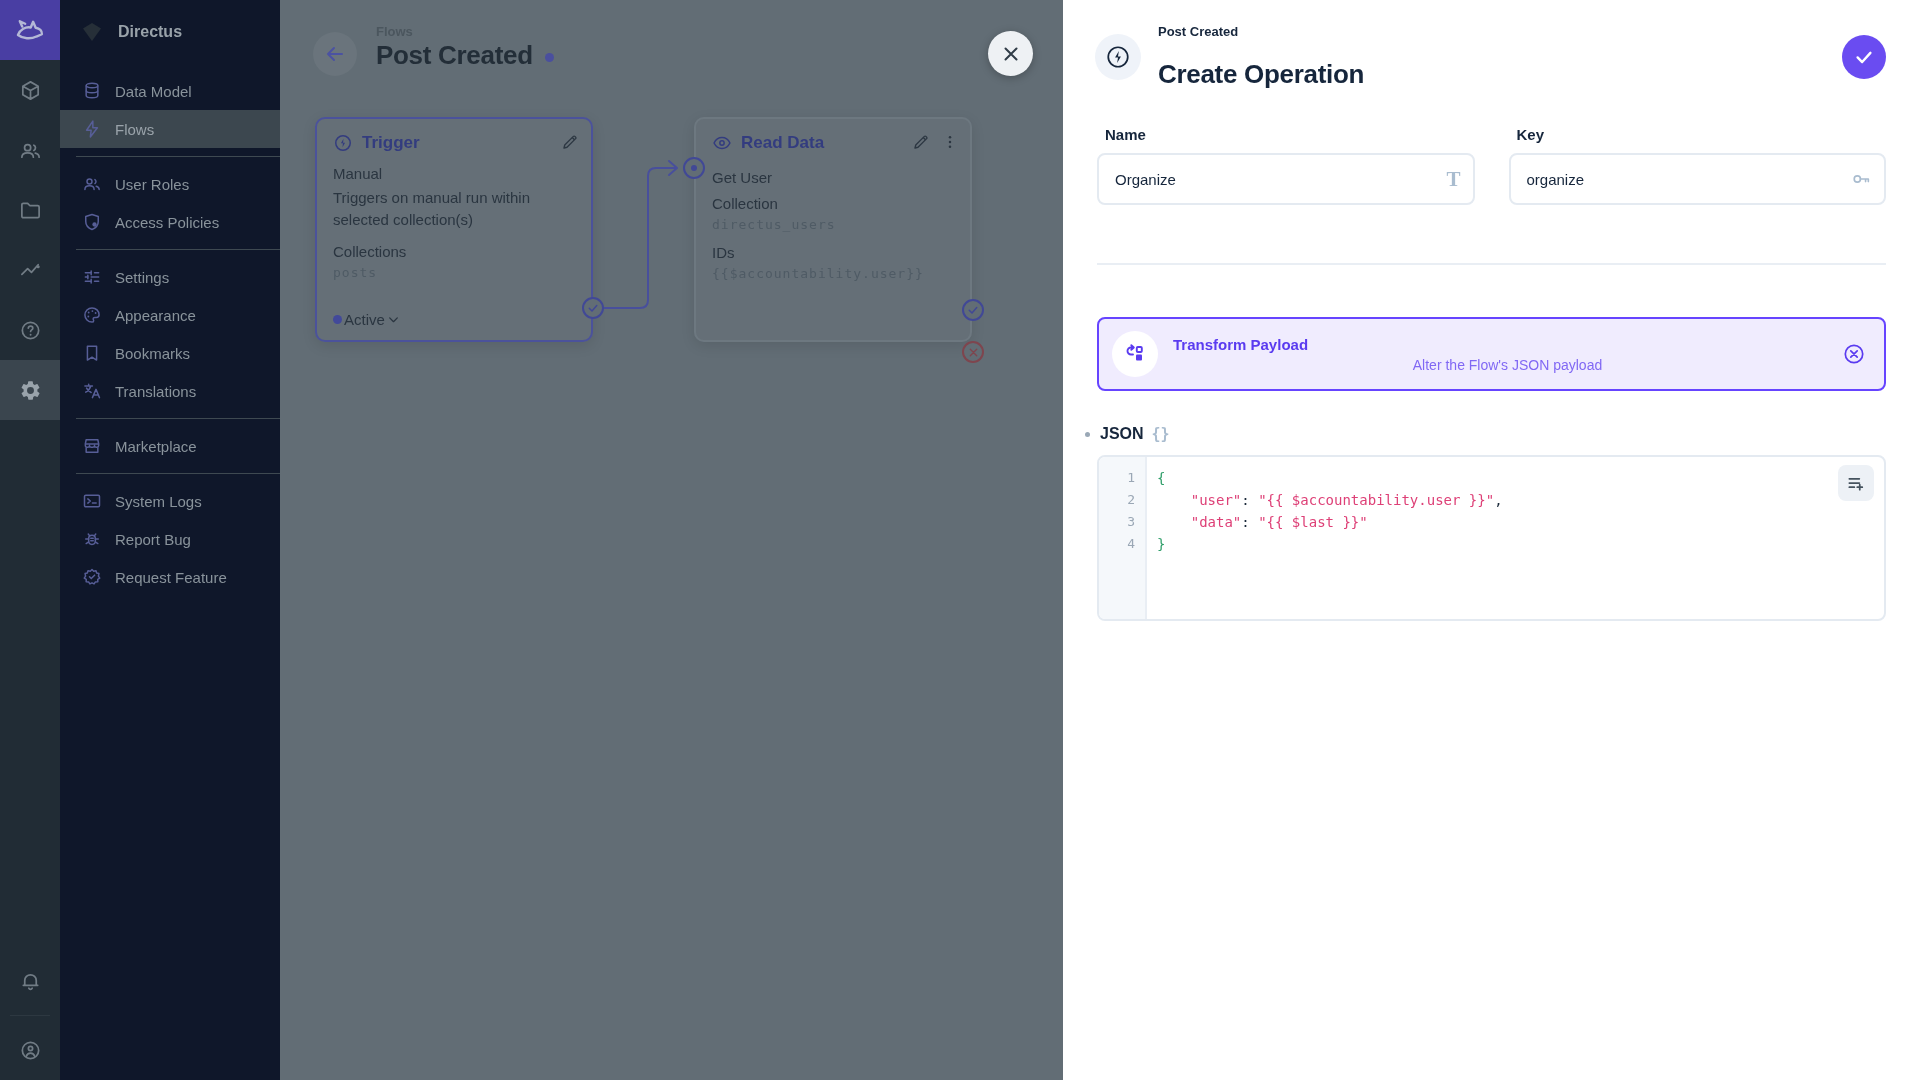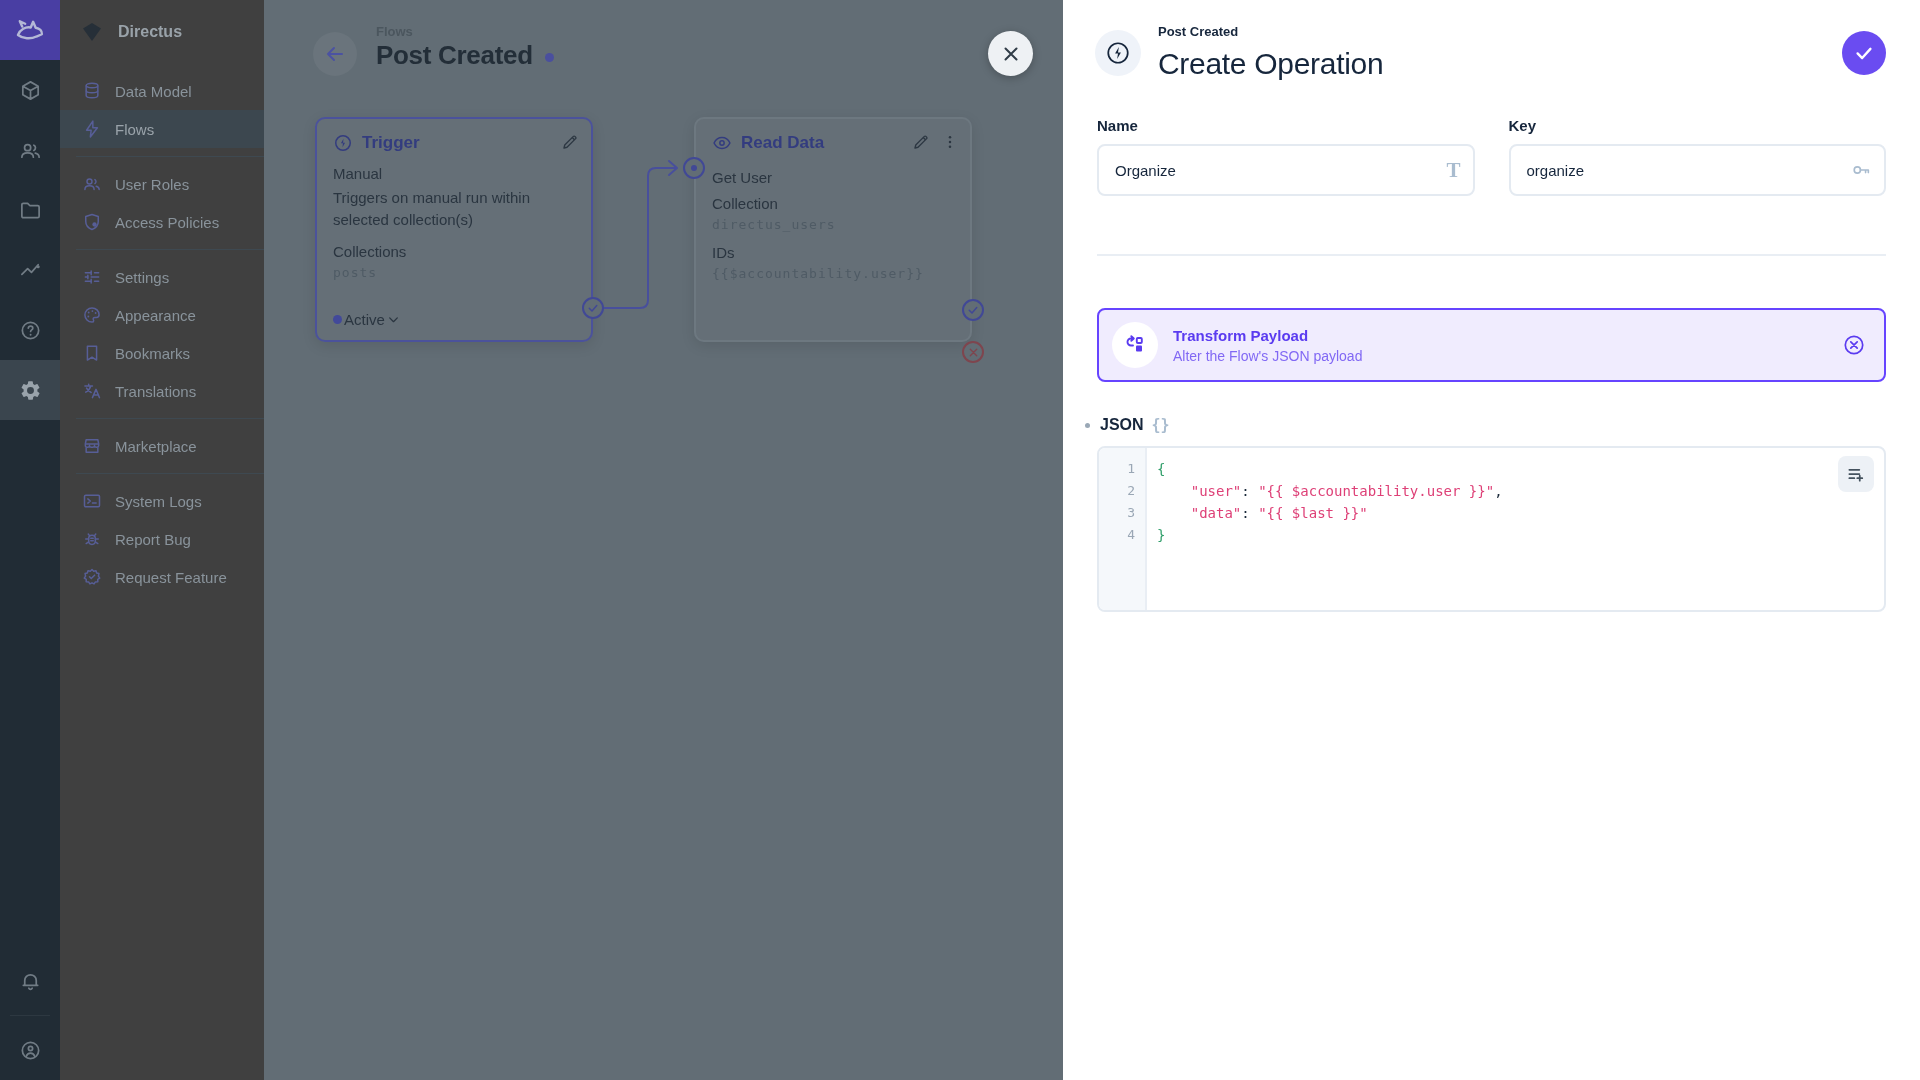--- a/index.html
+++ b/index.html
@@ -9,21 +9,21 @@
 
   
   .module-bar { position:absolute; left:0; top:0; width:60px; height:1080px; background:#212c35; z-index:2; }
   .logo-block { width:60px; height:60px; background:#493ea3; display:flex; align-items:center; justify-content:center; }
   .module-cell { width:60px; height:60px; display:flex; align-items:center; justify-content:center; color:#717c85; cursor:pointer; }
   .module-cell.active { background:#3a454e; color:#99a3ab; }
   .module-bottom { position:absolute; bottom:0; left:0; width:60px; }
   .module-divider { height:1px; background:#2d3841; margin:4px 10px; }
 
   
-  .sidebar { position:absolute; left:60px; top:0; width:204px; height:1080px; background:#404040; z-index:2; }
+  .sidebar { position:absolute; left:60px; top:0; width:220px; height:1080px; background:#0f172a; z-index:2; }
   .project-header { height:64px; display:flex; align-items:center; gap:14px; padding-left:20px; }
   .project-name { color:#99a2a9; font-size:16px; font-weight:600; }
   .nav { padding-top:8px; }
   .nav-item { height:38px; display:flex; align-items:center; gap:13px; padding-left:22px; cursor:pointer; }
   .nav-item.active { background:#3c474f; }
   .nav-item .nicon { width:20px; height:20px; color:#575e97; flex:0 0 20px; }
   .nav-item .nlabel { color:#89939b; font-size:15px; }
   .nav-item.active .nlabel { color:#9aa3aa; }
   .nav-divider { height:1px; background:#3e4951; margin:8px 0 8px 16px; }
 
@@ -57,39 +57,39 @@
   
   .close-btn { position:absolute; left:988px; top:31px; width:45px; height:45px; border-radius:50%; background:#eef1f4; display:flex; align-items:center; justify-content:center; color:#303c47; cursor:pointer; z-index:5; box-shadow:0 2px 8px rgba(0,0,0,0.25); }
 
   
   .drawer { position:absolute; left:1063px; top:0; width:857px; height:1080px; background:#ffffff; z-index:4; }
   .drawer-inner { padding:0 34px; }
   .drawer-header { display:flex; align-items:center; padding:24px 34px 0 32px; }
   .op-icon-circle { width:46px; height:46px; border-radius:50%; background:#eff3f9; display:flex; align-items:center; justify-content:center; color:#16263c; flex:0 0 46px; }
   .drawer-titles { margin-left:17px; flex:1; }
   .drawer-subtitle { font-size:13px; font-weight:700; color:#16263c; }
-  .drawer-title { font-size:30px; font-weight:400; color:#16263c; letter-spacing:-0.3px; margin-top:8px; }
+  .drawer-title { font-size:26px; font-weight:700; color:#16263c; letter-spacing:-0.3px; margin-top:20px; }
   .save-btn { width:44px; height:44px; border-radius:50%; background:#6a4cf1; border:none; display:flex; align-items:center; justify-content:center; color:#fff; cursor:pointer; }
 
   .form-row { display:grid; grid-template-columns:1fr 1fr; gap:34px; margin-top:36px; }
-  .field-label { font-size:15px; font-weight:700; color:#16263c; margin-bottom:10px; }
+  .field-label { font-size:15px; font-weight:700; color:#16263c; margin-bottom:10px;margin-left:8px; }
   .input-wrap { position:relative; }
   .text-input { width:100%; height:52px; border:2px solid #e4eaf1; border-radius:8px; padding:0 66px 0 16px;
                 font-size:15px; color:#16263c; font-family:"Liberation Sans", sans-serif; outline:none; background:#fff; }
   .input-icon { position:absolute; right:14px; top:50%; transform:translateY(-50%); color:#a9bccf; }
   .glyph-T { font-size:21px; font-weight:700; font-family:"Liberation Serif", serif; }
 
   .drawer-divider { height:2px; background:#e9eef4; margin-top:58px; }
 
   .op-card { margin-top:52px; height:74px; border:2px solid #6644ff; background:#f0ecfe; border-radius:8px;
              display:flex; align-items:center; padding:0 18px 0 13px; cursor:pointer; }
   .op-card-icon { width:46px; height:46px; border-radius:50%; background:#ffffff; display:flex; align-items:center; justify-content:center; color:#5a3bf0; flex:0 0 46px; }
   .op-card-texts { margin-left:15px; flex:1; }
   .op-card-title { font-size:15px; font-weight:700; color:#5a3bf0; }
-  .op-card-sub { font-size:14px; color:#8168f4; margin-top:4px; }
+  .op-card-sub { font-size:14px; color:#8168f4; margin-top:4px;text-align:center; }
   .op-card-remove { color:#5a3bf0; cursor:pointer; }
 
   .json-label-row { display:flex; align-items:center; gap:8px; margin-top:34px; }
   .req-dot { width:5px; height:5px; border-radius:50%; background:#9aa8b6; margin-left:-12px; margin-right:2px; }
   .json-label { font-size:16px; font-weight:700; color:#16263c; }
   .braces-glyph { font-size:15px; font-weight:700; color:#a9bccf; font-family:"DejaVu Sans Mono", monospace; }
 
   .code-editor { position:relative; margin-top:12px; height:166px; border:2px solid #e4eaf1; border-radius:8px; background:#fff; display:flex; overflow:hidden; }
   .gutter { width:48px; background:#f5f8fb; border-right:2px solid #e9eef4; padding:10px 0; }
   .gut-num { height:22px; line-height:22px; text-align:right; padding-right:10px; font-family:"DejaVu Sans Mono", monospace; font-size:13px; color:#9aa7b5; }

